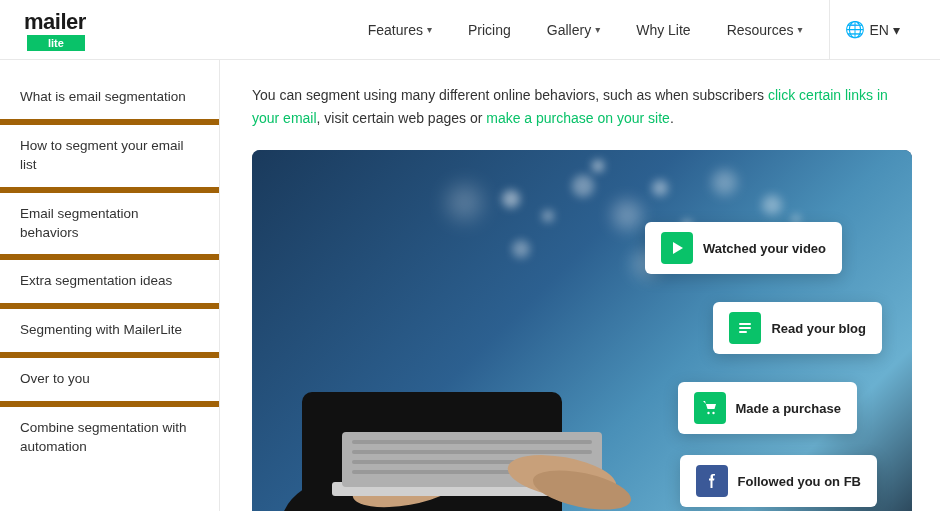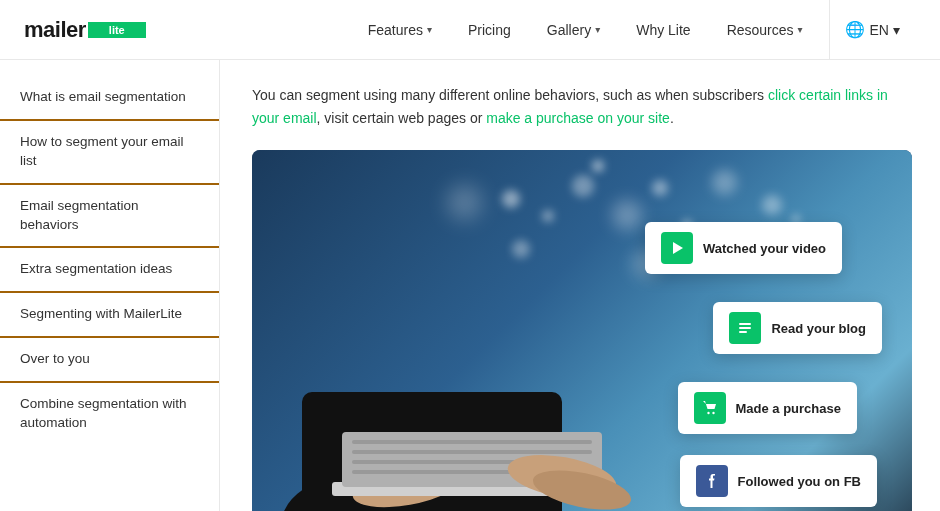--- a/index.html
+++ b/index.html
@@ -1,34 +1,34 @@
 <!DOCTYPE html>
 <html><head>
   <meta charset="utf-8">
   <style>
     * { margin: 0; padding: 0; box-sizing: border-box; }
     body { font-family: -apple-system, BlinkMacSystemFont, 'Segoe UI', Helvetica, Arial, sans-serif; font-size: 14px; color: #333; background: #fff; width: 940px; min-height: 511px; overflow: hidden; }
 
     
     .header { display: flex; align-items: center; padding: 0 24px; height: 60px; border-bottom: 1px solid #e8e8e8; }
-    .logo-wrap { display: flex; align-items: center; margin-right: auto; }
+    .logo-wrap { display: flex; align-items: center; margin-right: auto; flex-direction: column; }
     .logo-text { font-size: 22px; font-weight: 700; color: #1a1a1a; letter-spacing: -0.5px; }
     .logo-badge { background: #09c269; color: #fff; font-size: 11px; font-weight: 700; border-radius: 0; padding: 2px 21px; margin-left: 2px; }
     .nav { display: flex; align-items: center; gap: 0; }
     .nav-item { padding: 16px 18px; height: 60px; display: flex; align-items: center; color: #333; font-size: 14px; cursor: pointer; white-space: nowrap; }
     .nav-item .chevron { font-size: 10px; margin-left: 4px; color: #555; }
     .nav-lang { display: flex; align-items: center; gap: 4px; padding: 0 16px; height: 60px; cursor: pointer; border-left: 1px solid #e8e8e8; margin-left: 8px; font-size: 14px; color: #333; }
     .globe-icon { font-size: 16px; }
 
     
     .main { display: flex; padding: 0; min-height: 451px; }
 
     
     .sidebar { width: 220px; flex-shrink: 0; padding: 16px 0; border-right: 1px solid #e8e8e8; }
-    .sidebar-item { padding: 12px 20px; border-bottom: 2px solid #a16207; font-size: 13.5px; color: #333; cursor: pointer; line-height: 1.4; }
+    .sidebar-item { padding: 12px 20px; border-bottom: 6px solid #a16207; font-size: 13.5px; color: #333; cursor: pointer; line-height: 1.4; }
     .sidebar-item:last-child { border-bottom: none; }
 
     
     .content { flex: 1; padding: 24px 32px; }
     .intro-text { font-size: 14px; line-height: 1.65; color: #333; margin-bottom: 20px; max-width: 660px; }
     .intro-text a { color: #09c269; text-decoration: none; }
 
     
     .image-area { position: relative; width: 660px; height: 412px; border-radius: 8px; overflow: hidden; background: #2c4a6e; }
     .image-bg { width: 100%; height: 100%; background: linear-gradient(135deg, #1a3a5c 0%, #2c6090 40%, #4a90b8 60%, #6ab0d0 80%, #1a2a3a 100%); position: relative; }

